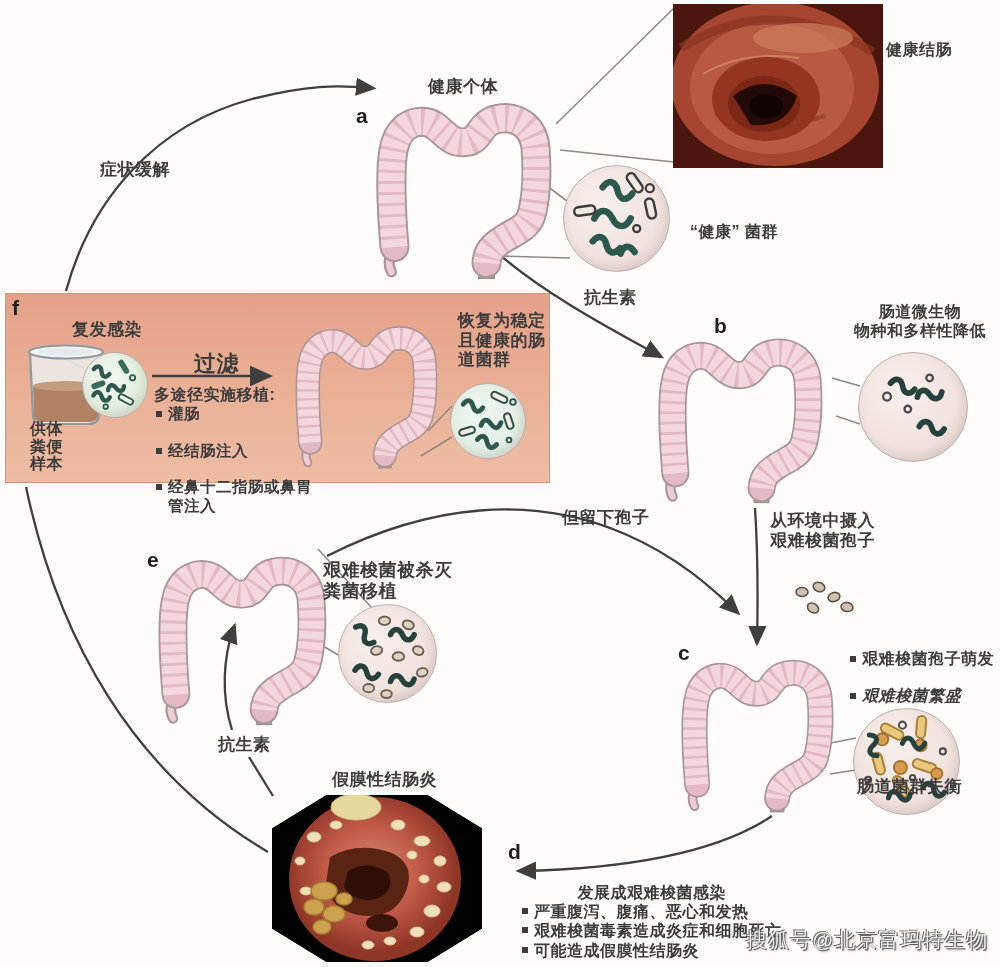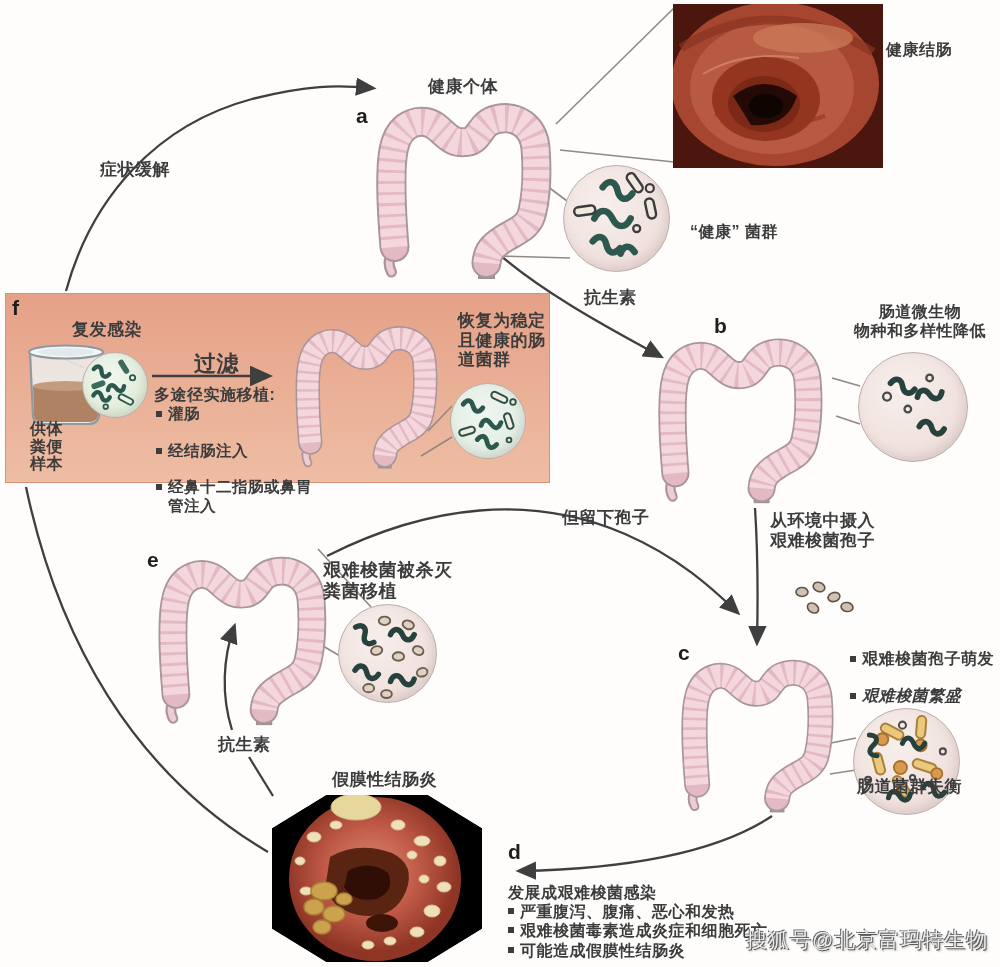--- a/index.html
+++ b/index.html
@@ -326,21 +326,21 @@
         <span>艰难梭菌孢子萌发</span>
       </div>
     <div class="brow">
         <span class="sq"></span>
         <span class="italic">艰难梭菌繁盛</span>
       </div>
   </div>
   <div class="lbl" style="left:857px;top:777px;font-size:17px;">肠道菌群失衡</div>
 
   <div class="letter" style="left:508px;top:840px;">d</div>
-  <div class="lbl" style="left:508px;top:883px;font-size:16px;line-height:1.2;">
+  <div class="lbl" style="left:522px;top:883px;font-size:16px;line-height:1.2;text-align:center;">
     <div>发展成艰难梭菌感染</div>
     <div class="brow">
         <span class="sq"></span>
         <span>严重腹泻、腹痛、恶心和发热</span>
       </div>
     <div class="brow">
         <span class="sq"></span>
         <span>艰难梭菌毒素造成炎症和细胞死亡</span>
       </div>
     <div class="brow">

